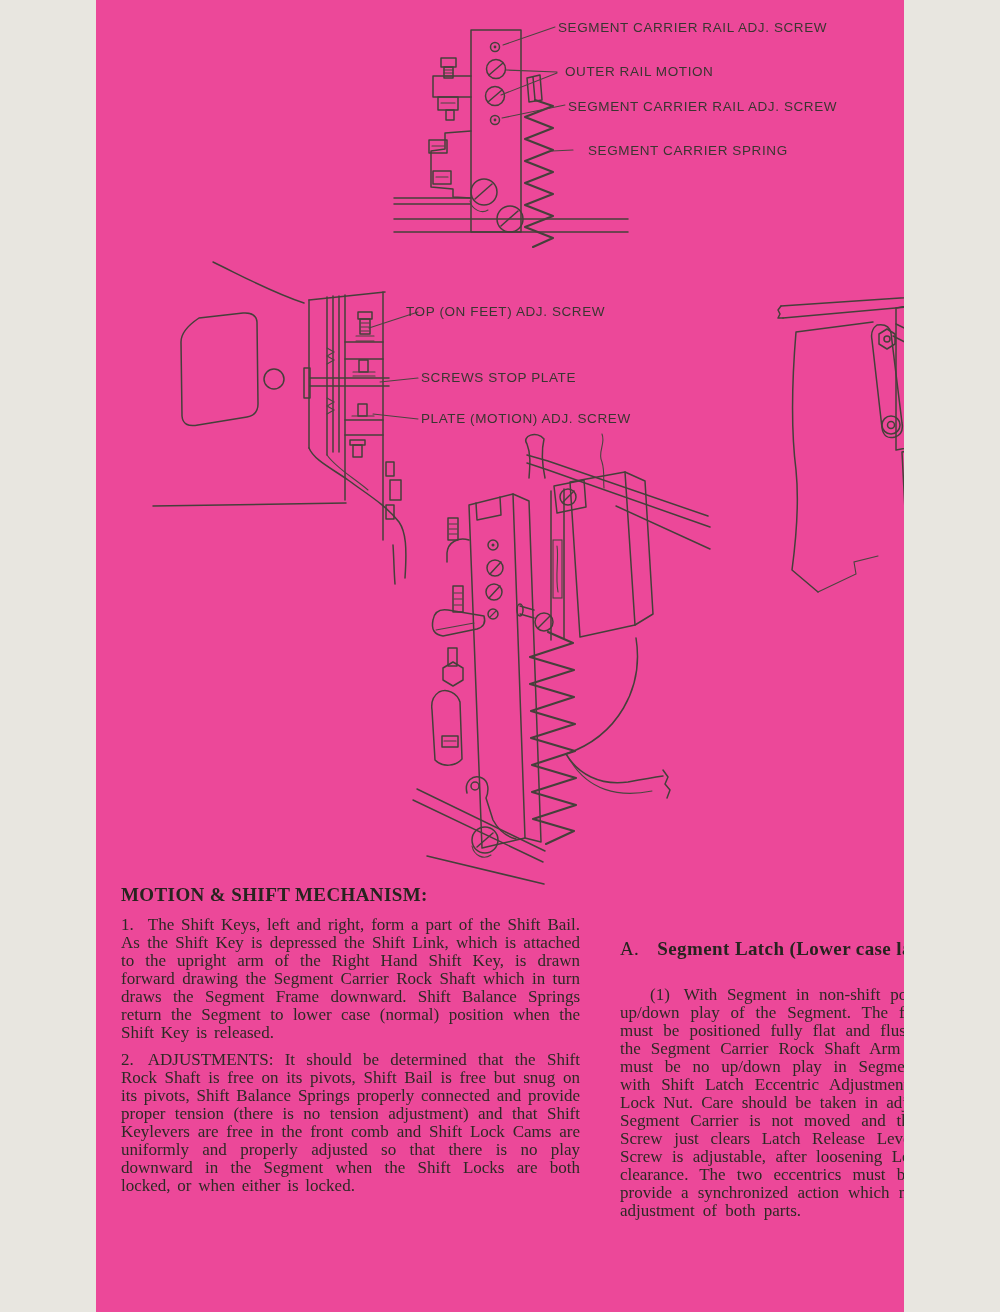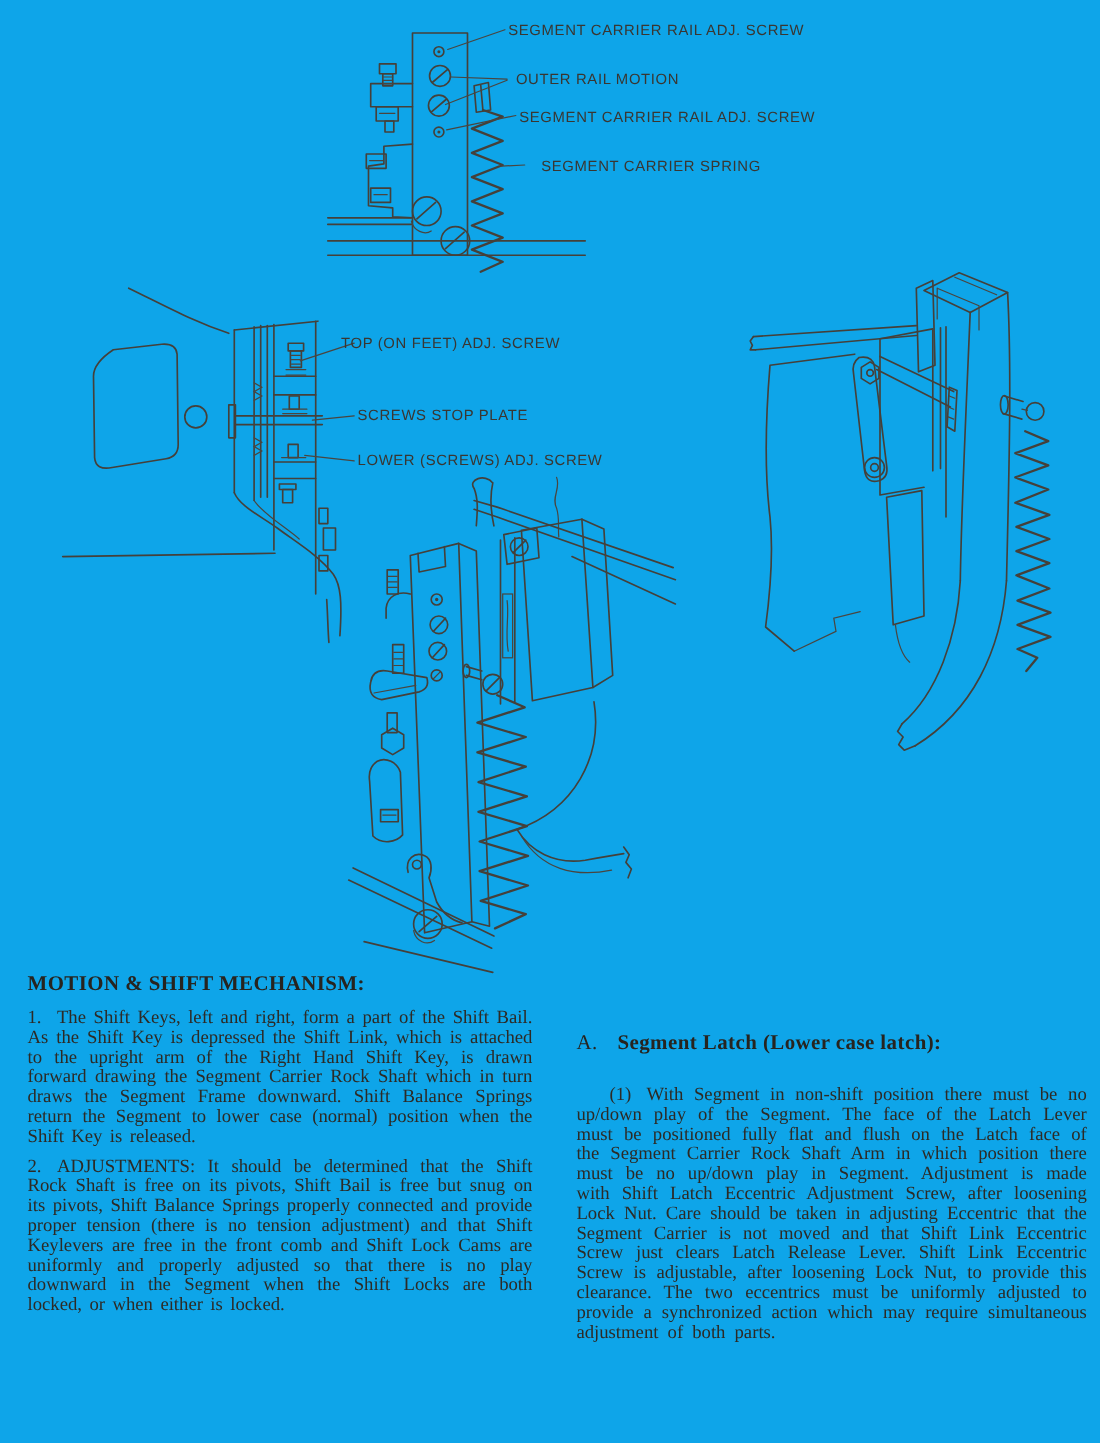--- a/index.html
+++ b/index.html
@@ -1,20 +1,20 @@
 <!DOCTYPE html>
 <html><head>
 <meta charset="utf-8">
 <style>
   html,body{margin:0;padding:0;background:#e8e6e0;}
   .page{
     position:relative;
-    width:1000px;height:1312px;
+    width:808px;height:1312px;
     margin:0 auto;
-    background:#0ea5e9;
+    background:#ec4899;
     overflow:hidden;
     font-family:"Liberation Serif","DejaVu Serif",serif;
     color:#2d2a25;
   }
   svg.figure{position:absolute;left:0;top:0;}
   svg.figure *{vector-effect:none;}
   .ink{stroke:#45403a;fill:none;stroke-width:1.5;stroke-linecap:round;stroke-linejoin:round;}
   .ink-thin{stroke:#4a453f;fill:none;stroke-width:1.1;stroke-linecap:round;}
   .ink-spring{stroke:#45403a;fill:none;stroke-width:2.1;stroke-linejoin:round;stroke-linecap:round;}
   .ink-fill{fill:#45403a;stroke:none;}
@@ -238,21 +238,21 @@
       <path class="ink-thin" d="M277,414 L322,419"></path>
     </g>
   </svg>
 
   <div class="callout" style="left:462px;top:20px;">SEGMENT CARRIER RAIL ADJ. SCREW</div>
   <div class="callout" style="left:469px;top:64px;">OUTER RAIL MOTION</div>
   <div class="callout" style="left:472px;top:99px;">SEGMENT CARRIER RAIL ADJ. SCREW</div>
   <div class="callout" style="left:492px;top:143px;">SEGMENT CARRIER SPRING</div>
   <div class="callout" style="left:310px;top:304px;">TOP (ON FEET) ADJ. SCREW</div>
   <div class="callout" style="left:325px;top:370px;">SCREWS STOP PLATE</div>
-  <div class="callout" style="left:325px;top:411px;">LOWER (SCREWS) ADJ. SCREW</div>
+  <div class="callout" style="left:325px;top:411px;">PLATE (MOTION) ADJ. SCREW</div>
 
   <div class="col col-left">
     <h2 class="sec-heading">MOTION &amp; SHIFT MECHANISM:</h2>
     <p class="para"><span class="pnum">1.</span><span>The Shift Keys, left and right, form a part of the Shift Bail.  As the Shift Key is depressed the Shift Link, which is attached to the upright arm of the Right Hand Shift Key, is drawn forward drawing the Segment Carrier Rock Shaft which in turn draws the Segment Frame downward.  Shift Balance Springs return the Segment to lower case (normal) position when the Shift Key is released.</span></p>
     <p class="para"><span class="pnum">2.</span><span>ADJUSTMENTS:  It should be determined that the Shift Rock Shaft is free on its pivots, Shift Bail is free but snug on its pivots, Shift Balance Springs properly connected and provide proper tension (there is no tension adjustment) and that Shift Keylevers are free in the front comb and Shift Lock Cams are uniformly and properly adjusted so that there is no play downward in the Segment when the Shift Locks are both locked, or when either is locked.</span></p>
   </div>
 
   <div class="col col-right">
     <h2 class="sec-heading"><span class="hnum">A.</span><span>Segment Latch (Lower case latch):</span></h2>
     <p class="para" style="text-indent:30px;"><span class="pnum">(1)</span><span>With Segment in non-shift position there must be no up/down play of the Segment.  The face of the Latch Lever must be positioned fully flat and flush on the Latch face of the Segment Carrier Rock Shaft Arm in which position there must be no up/down play in Segment.  Adjustment is made with Shift Latch Eccentric Adjustment Screw, after loosening Lock Nut.  Care should be taken in adjusting Eccentric that the Segment Carrier is not moved and that Shift Link Eccentric Screw just clears Latch Release Lever.  Shift Link Eccentric Screw is adjustable, after loosening Lock Nut, to provide this clearance.  The two eccentrics must be uniformly adjusted to provide a synchronized action which may require simultaneous adjustment of both parts.</span></p>

